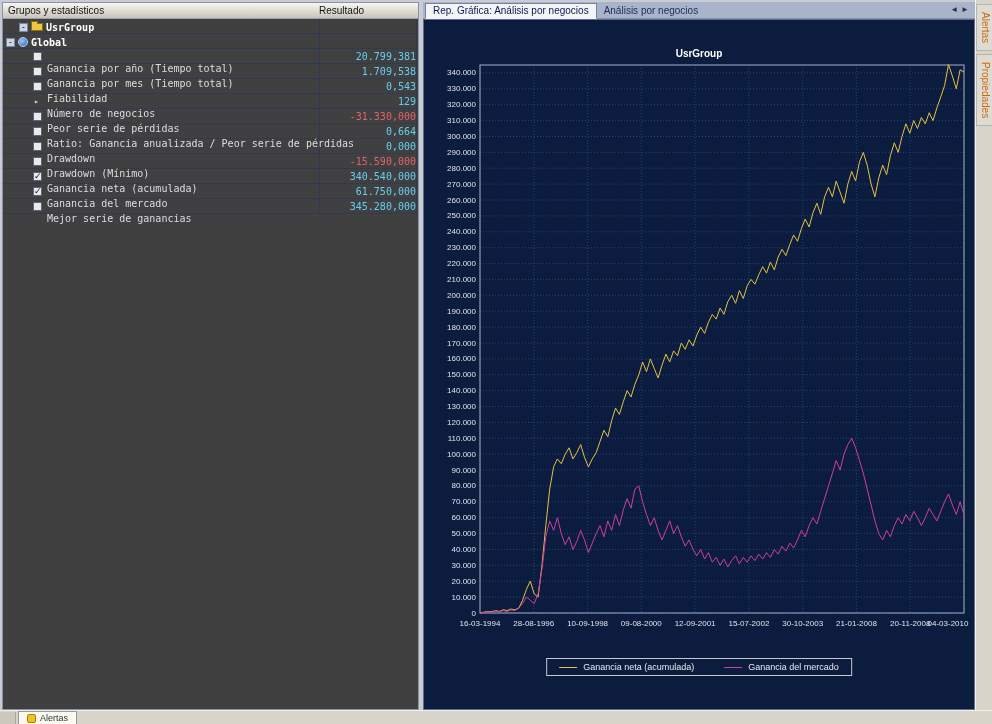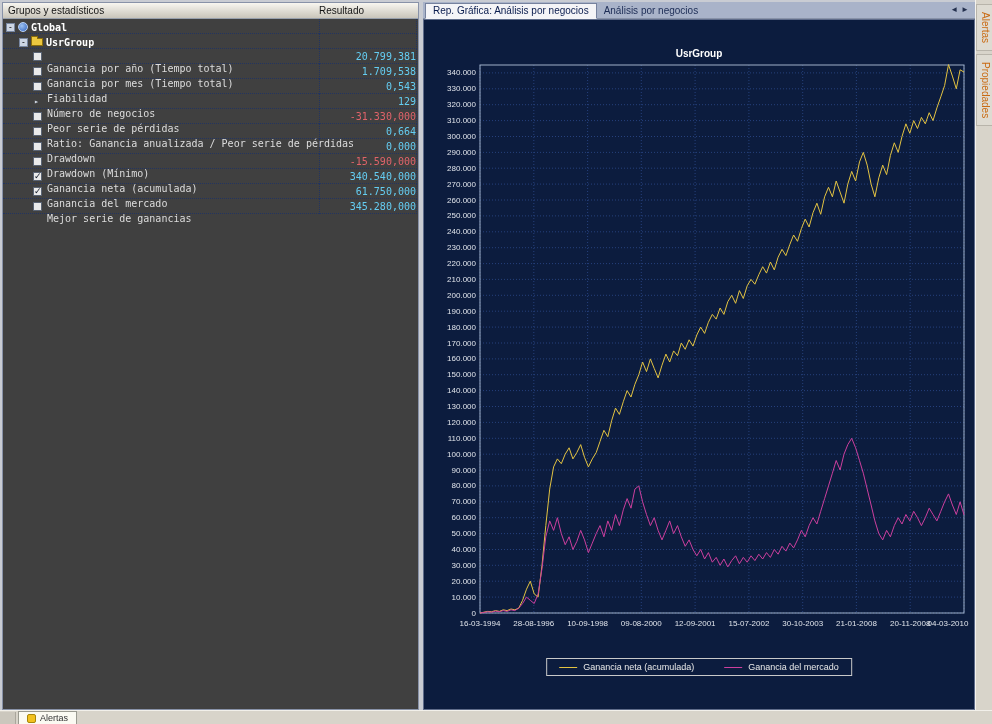--- a/index.html
+++ b/index.html
@@ -56,26 +56,26 @@
 </style>
 </head>
 <body>
 
 <div class="left-panel">
   <div class="left-header">
     <span class="h1">Grupos y estadísticos</span>
     <span class="h2">Resultado</span>
   </div>
   <div class="tree">
+    <div class="t-row indent2">
+      <span class="expander">-</span><span class="folder-icon"></span><span class="t-node-label">UsrGroup</span>
+      <span class="t-value"></span>
+    </div>
     <div class="t-row indent1">
       <span class="expander">-</span><span class="globe-icon"></span><span class="t-node-label">Global</span>
-      <span class="t-value"></span>
-    </div>
-    <div class="t-row indent2">
-      <span class="expander">-</span><span class="folder-icon"></span><span class="t-node-label">UsrGroup</span>
       <span class="t-value"></span>
     </div>
     <div>
         <div class="t-row">
           <span class="cb"></span>
           <span class="t-label">Ganancia por año (Tiempo total)</span>
           <span class="t-value">20.799,381</span>
         </div>
         <div class="t-row">
           <span class="cb"></span>

